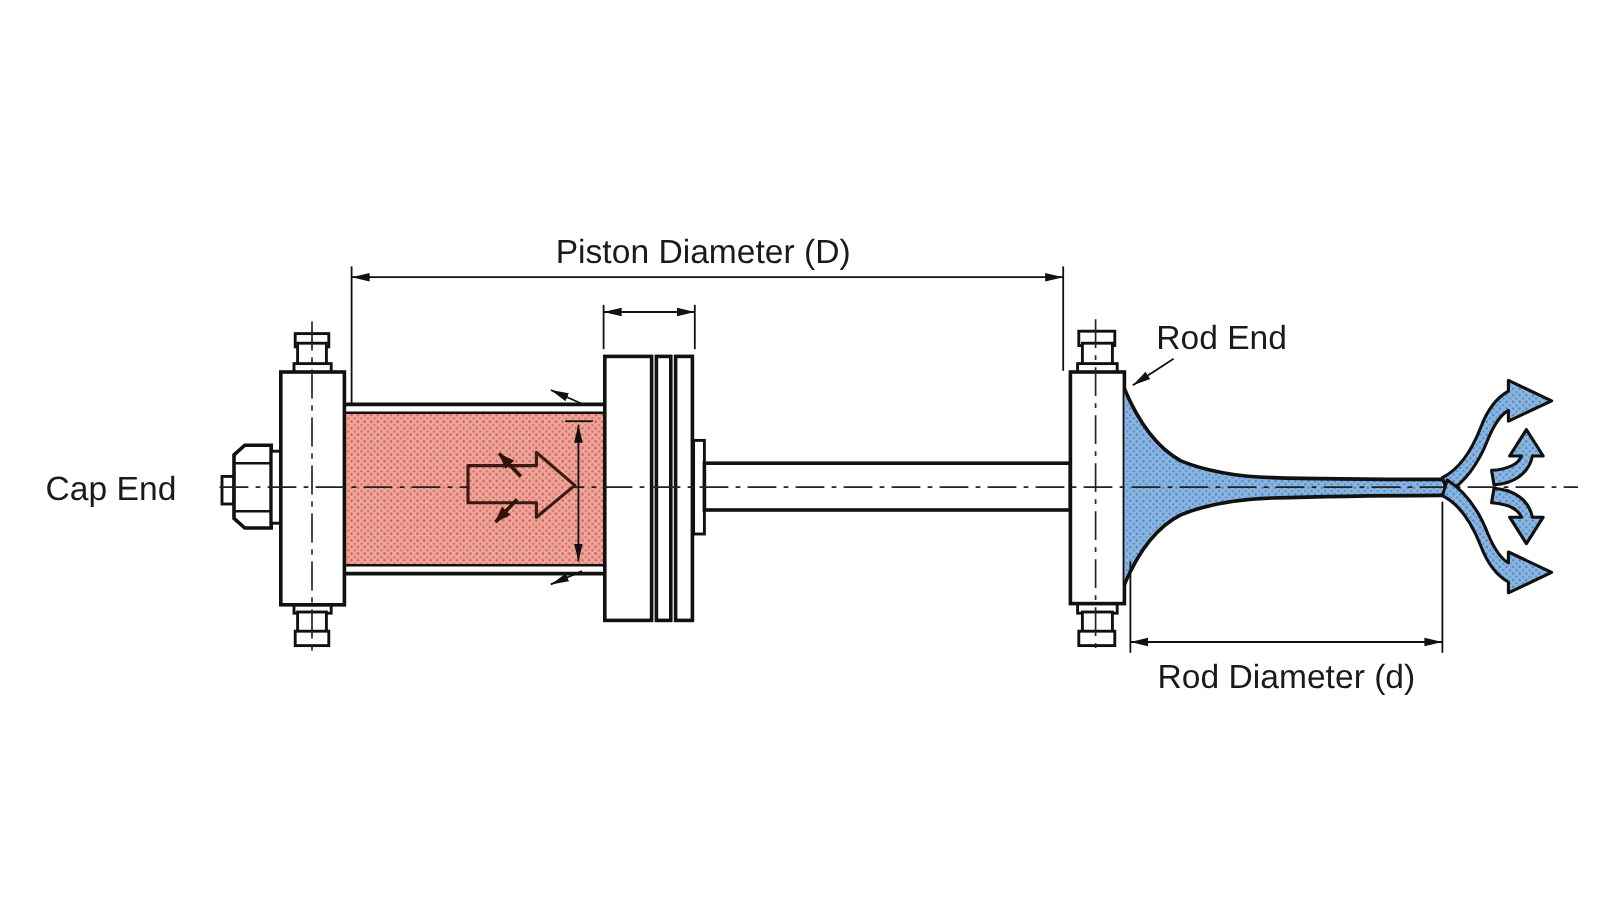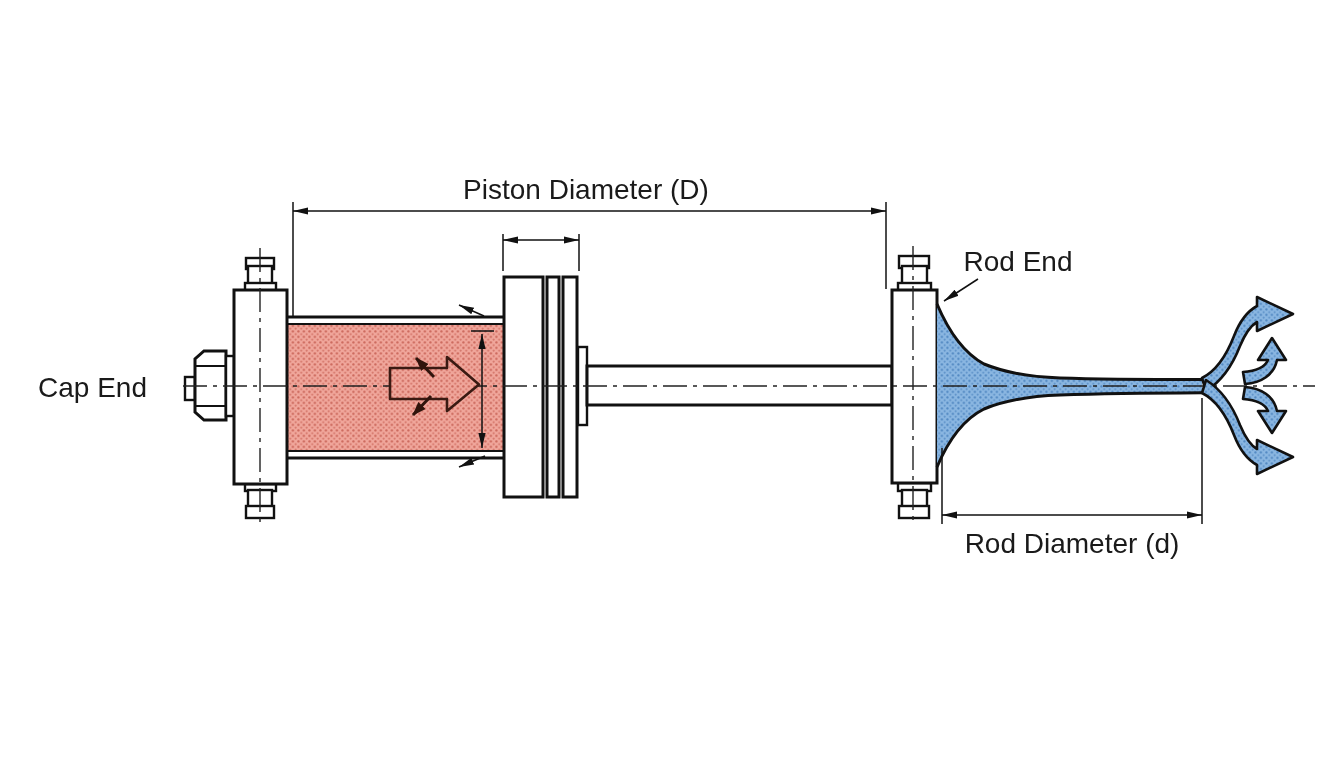--- a/index.html
+++ b/index.html
@@ -1,16 +1,16 @@
 <!DOCTYPE html>
 <html><head>
 <meta charset="utf-8">
 <style>
   html,body{margin:0;padding:0;background:#fff;}
-  .stage{width:1344px;height:616px;position:relative;background:#fff;overflow:hidden;}
+  .stage{width:1344px;height:616px;position:relative;background:#fff;overflow:hidden;margin-top:20px;}
   svg{display:block;}
   text{font-family:"Liberation Sans","DejaVu Sans",sans-serif;font-size:28px;fill:#1a1a1a;}
   .fw{fill:#ffffff;stroke:#111111;stroke-width:3;}
   .fw2{fill:#ffffff;stroke:#111111;stroke-width:2.4;}
   .ln3{stroke:#111111;stroke-width:3;fill:none;}
   .ln2{stroke:#111111;stroke-width:2;fill:none;}
   .thin{stroke:#111111;stroke-width:1.5;fill:none;}
   .cl{stroke:#222222;stroke-width:1.4;fill:none;stroke-dasharray:24 6 4 6;}
   .blue{stroke:#111111;stroke-width:2.6;stroke-linejoin:round;}
 </style>

